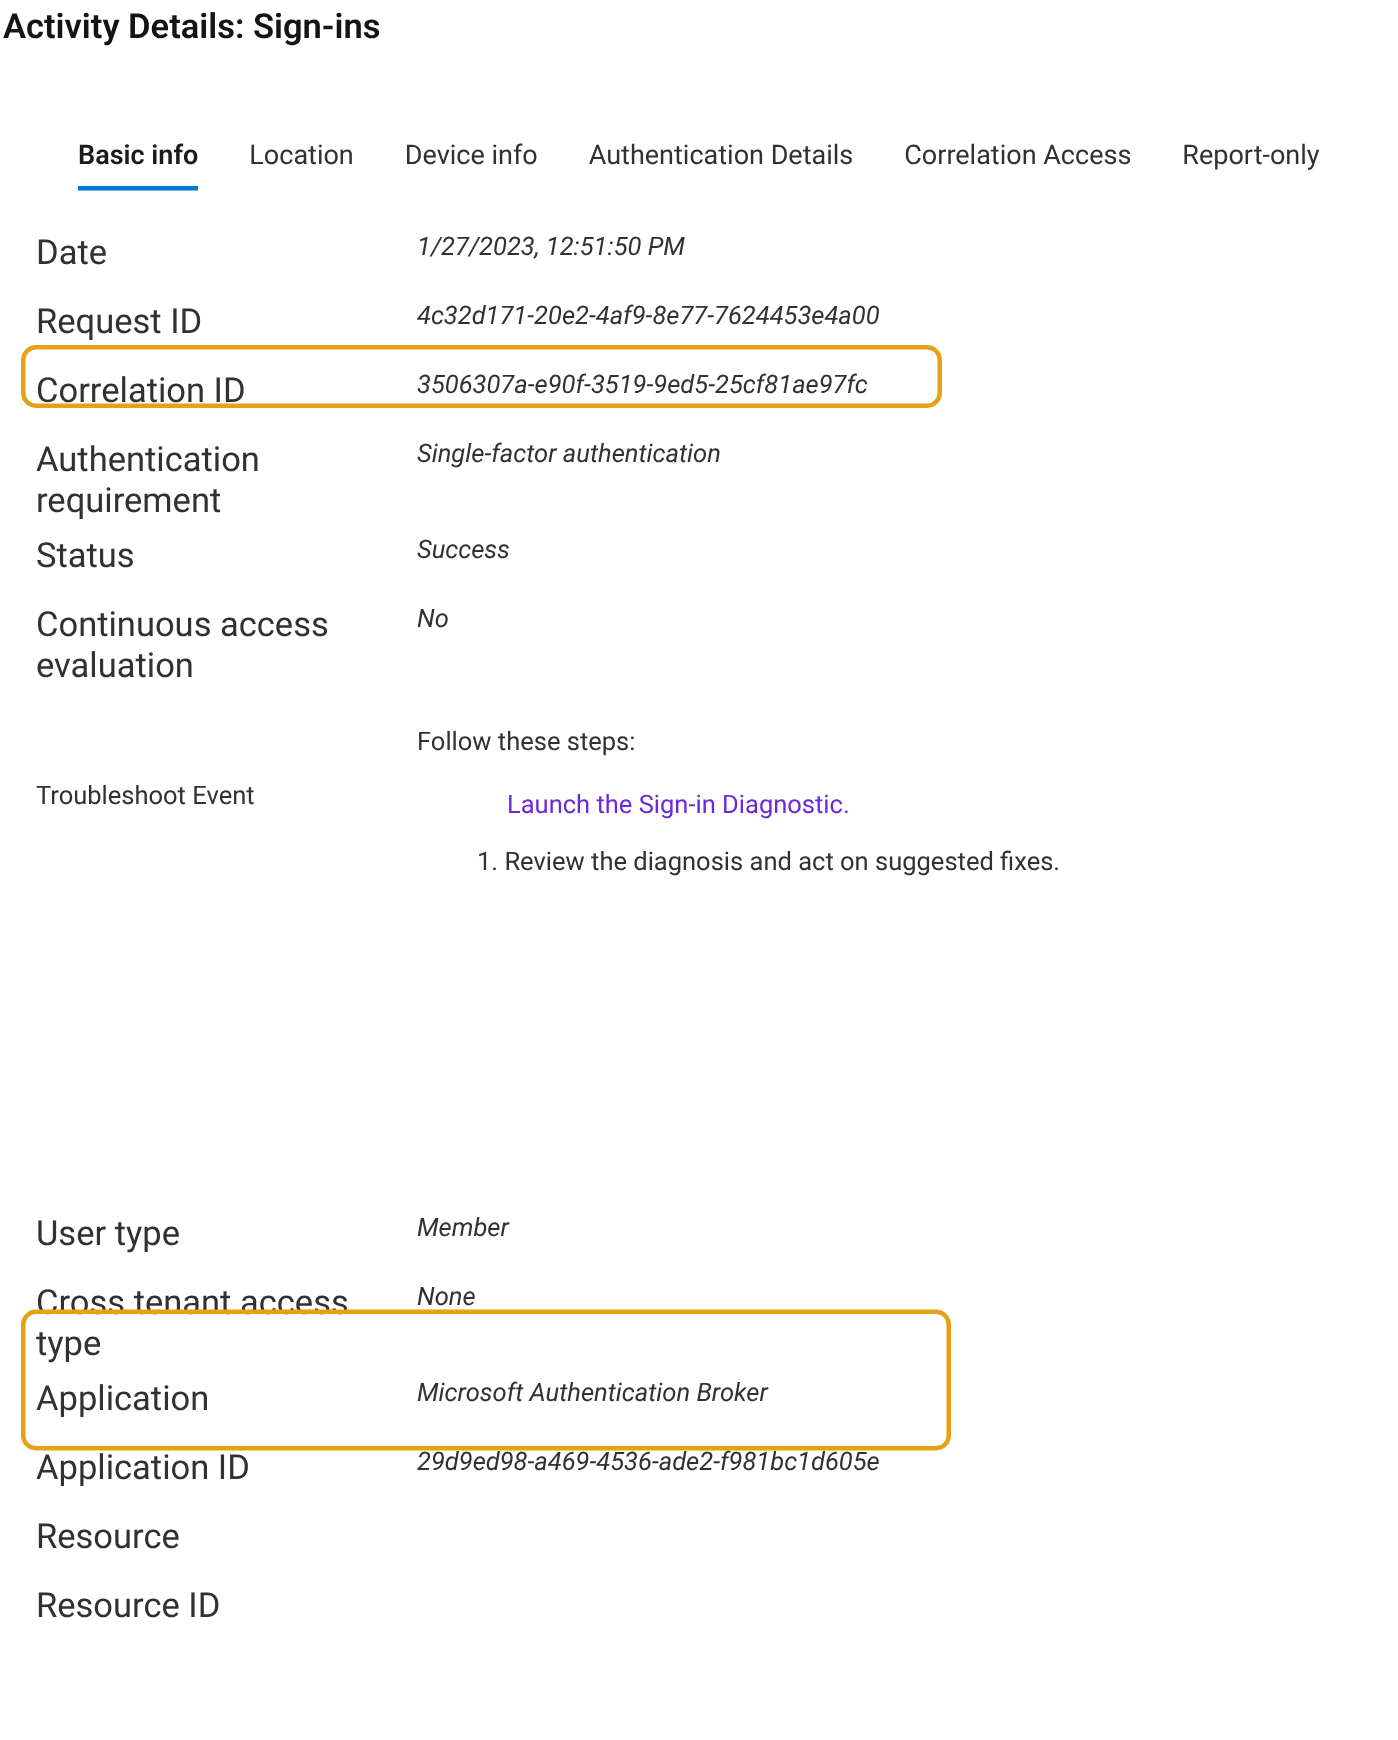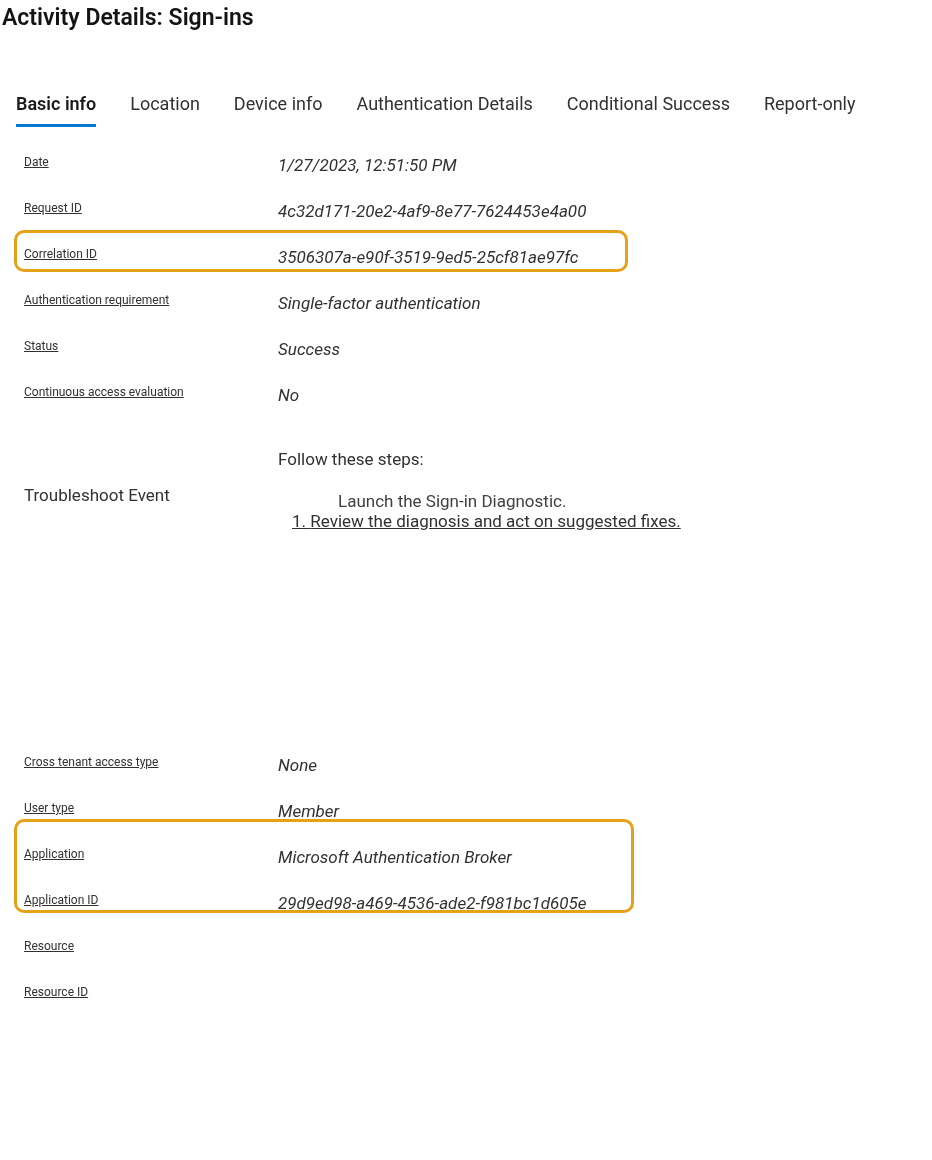--- a/index.html
+++ b/index.html
@@ -29,20 +29,21 @@
       font-size: 18px;
       color: #323130;
       padding-bottom: 10px;
       cursor: pointer;
       border-bottom: 3px solid transparent;
       position: relative;
     }
     .tab.active {
       font-weight: 600;
       color: #1b1a19;
+      margin-left: 36px;
     }
     .tab.active::after {
       content: "";
       position: absolute;
       left: 0;
       right: 0;
       bottom: -3px;
       height: 3px;
       background: #0078d4;
     }
@@ -51,24 +52,23 @@
       position: relative;
     }
     .kv-row {
       display: flex;
       align-items: flex-start;
       min-height: 46px;
     }
     .kv-label {
       width: 254px;
       flex-shrink: 0;
-      font-size: 12px;
+      font-size: 23px;
       color: #323130;
       padding-top: 10px;
-      text-decoration: underline;
     }
     .kv-value {
       font-size: 17px;
       color: #323130;
       padding-top: 10px;
       font-style: italic;
     }
     .troubleshoot-row {
       display: flex;
       align-items: flex-start;
@@ -82,28 +82,28 @@
       padding-top: 36px;
     }
     .troubleshoot-content {
       font-size: 17px;
       color: #323130;
     }
     .follow-steps {
       margin-bottom: 22px;
     }
     .step-link {
-      color: #404040;
+      color: #6d28d9;
       cursor: pointer;
       margin-left: 60px;
+      margin-bottom: 18px;
       display: inline-block;
     }
     .step-numbered {
-      margin-left: 14px;
-      text-decoration: underline;
+      margin-left: 40px;
     }
     .highlight-box {
       position: absolute;
       border: 3px solid #e5a217;
       border-radius: 10px;
       pointer-events: none;
     }
     .highlight-1 {
       left: 14px;
       top: 103px;
@@ -126,21 +126,21 @@
 </head>
 <body>
 
 <h1 class="page-title">Activity Details: Sign-ins</h1>
 
 <div class="tabs">
   <div class="tab active">Basic info</div>
   <div class="tab">Location</div>
   <div class="tab">Device info</div>
   <div class="tab">Authentication Details</div>
-  <div class="tab">Conditional Success</div>
+  <div class="tab">Correlation Access</div>
   <div class="tab">Report-only</div>
 </div>
 
 <div class="kv-block">
   <div class="highlight-box highlight-1"></div>
 
   <div class="kv-row">
     <div class="kv-label">Date</div>
     <div class="kv-value">1/27/2023, 12:51:50 PM</div>
   </div>
@@ -174,28 +174,28 @@
     </div>
   </div>
 </div>
 
 <div class="gap"></div>
 
 <div class="kv-block block2-wrapper">
   <div class="highlight-box highlight-2"></div>
 
   <div class="kv-row">
+    <div class="kv-label">User type</div>
+    <div class="kv-value">Member</div>
+  </div>
+  <div class="kv-row">
     <div class="kv-label">Cross tenant access type</div>
     <div class="kv-value">None</div>
   </div>
   <div class="kv-row">
-    <div class="kv-label">User type</div>
-    <div class="kv-value">Member</div>
-  </div>
-  <div class="kv-row">
     <div class="kv-label">Application</div>
     <div class="kv-value">Microsoft Authentication Broker</div>
   </div>
   <div class="kv-row">
     <div class="kv-label">Application ID</div>
     <div class="kv-value">29d9ed98-a469-4536-ade2-f981bc1d605e</div>
   </div>
   <div class="kv-row">
     <div class="kv-label">Resource</div>
     <div class="kv-value"></div>

